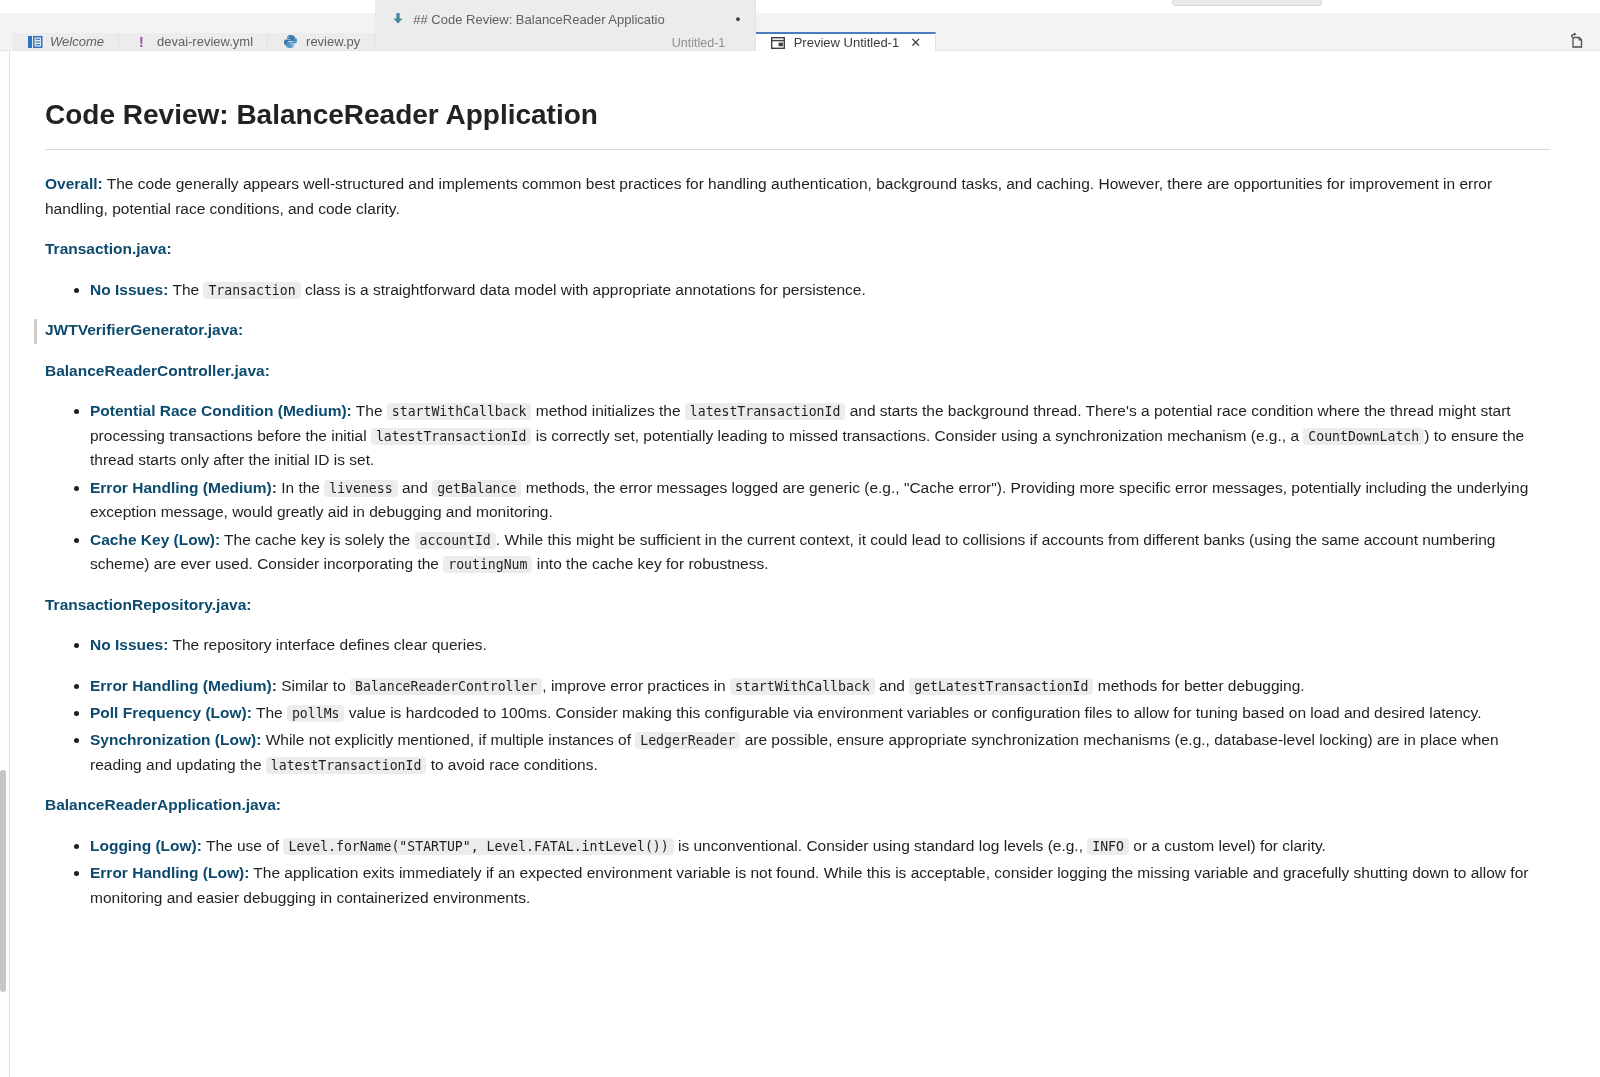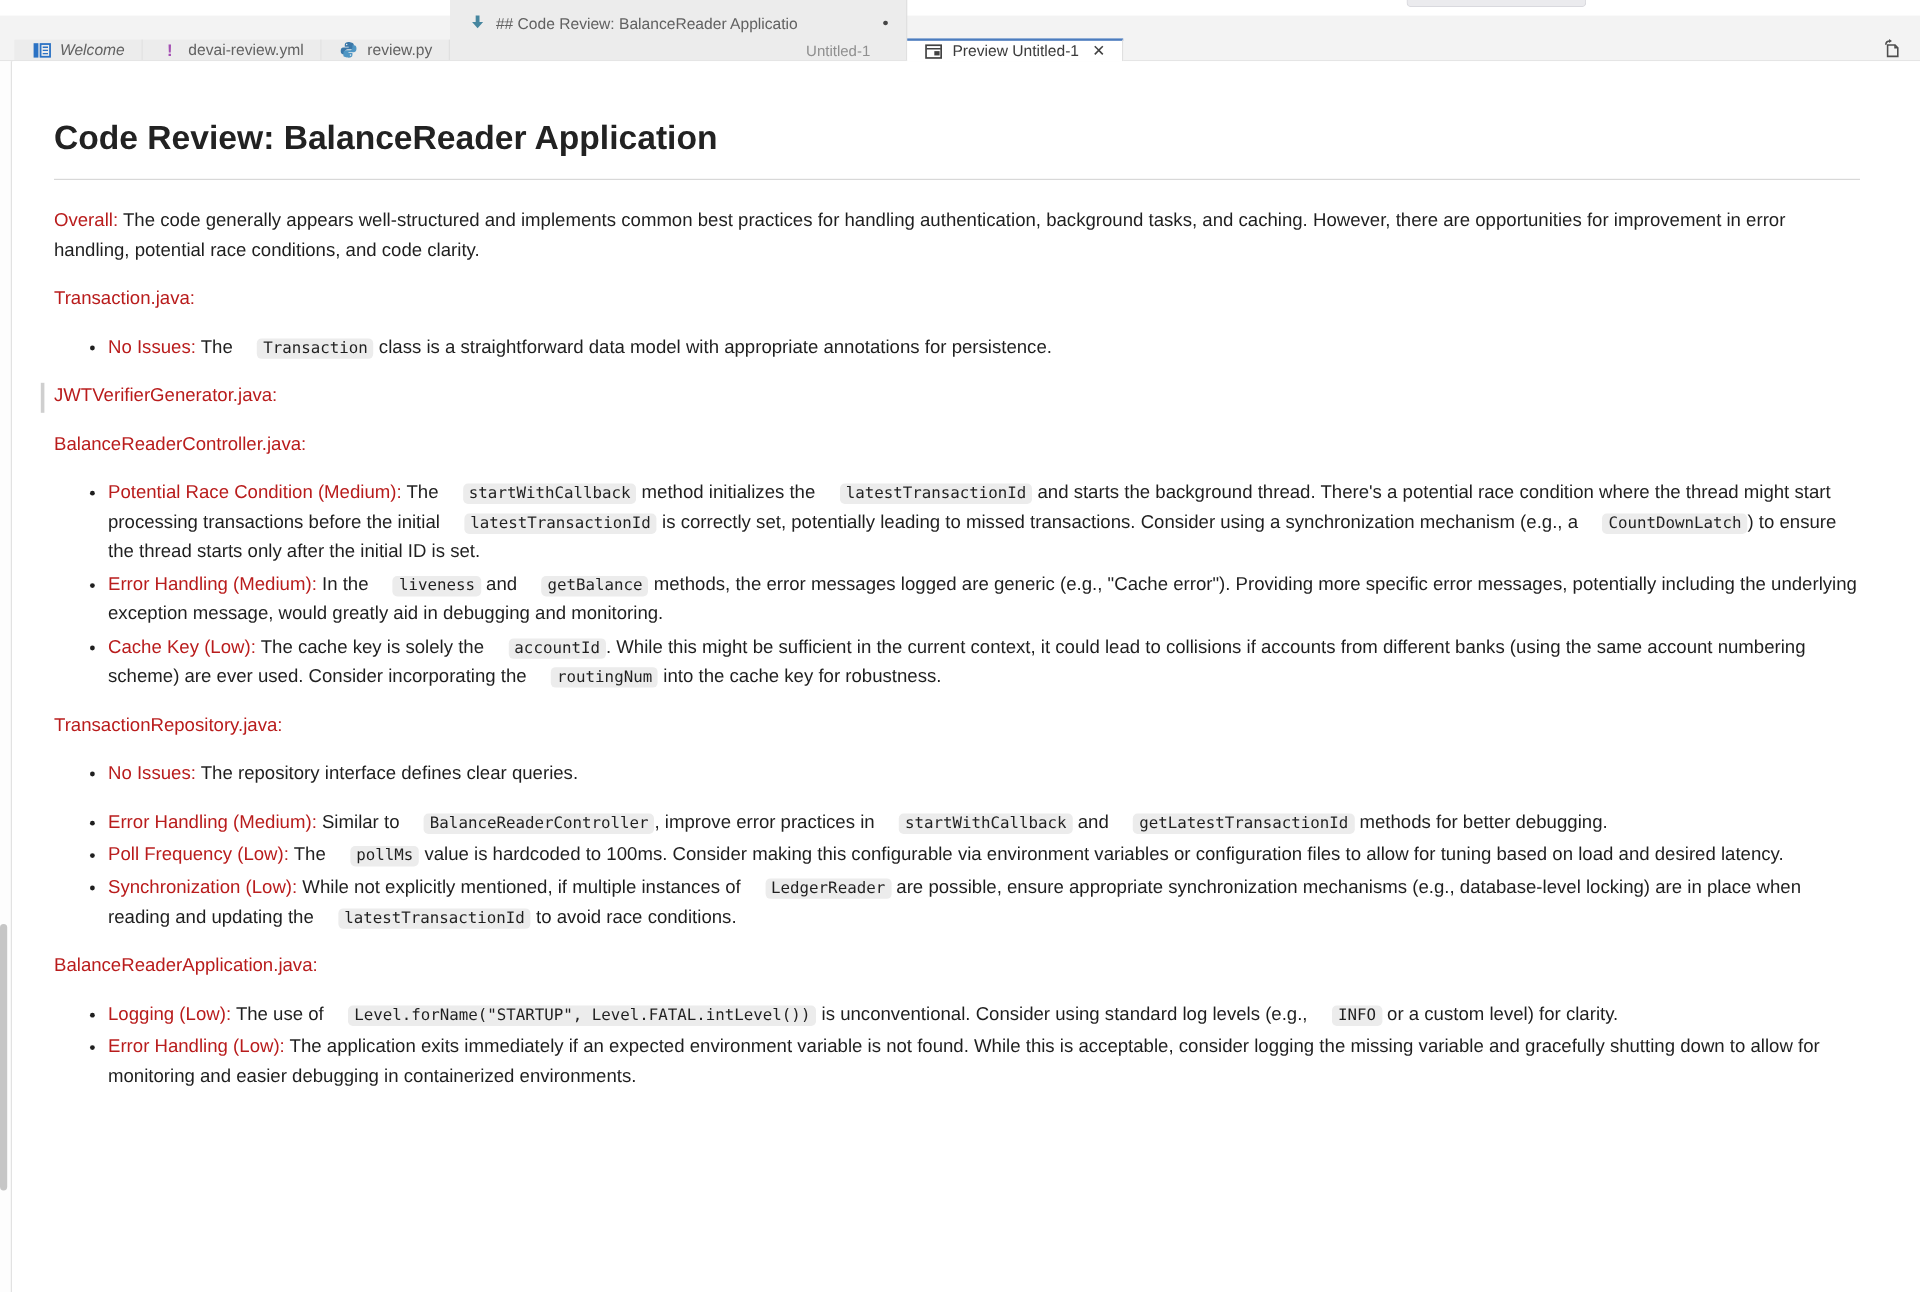--- a/index.html
+++ b/index.html
@@ -35,22 +35,22 @@
 
   .editor-content { position:absolute; left:11px; top:51px; right:0; bottom:0;
     background:#fff; overflow:hidden; }
   .md { padding:42px 50px 0 34px; color:#1f1f1f; font-size:15.5px; line-height:1.58; }
   .md h1 { font-size:28px; font-weight:600; color:#222; letter-spacing:0;
     padding-bottom:12px; border-bottom:1px solid #d8d8d8; margin-bottom:22px; }
   .md p { position:relative; margin:16px 0; }
   .md ul { position:relative; margin:16px 0; padding-left:45px; }
   .md li { margin:3px 0; }
   .md code { font-family:"DejaVu Sans Mono", monospace; font-size:0.85em;
-    background:#ececec; border-radius:4px; padding:1px 5px; color:#1f1f1f;margin-left:16px; }
-  .md strong { font-weight:400; color:#b91c1c; }
+    background:#ececec; border-radius:4px; padding:1px 5px; color:#1f1f1f; }
+  .md strong { font-weight:700; color:#0c4a6e; }
   .md .marker-light::before { content:""; position:absolute; left:-11px; top:1px;
     width:3px; height:25px; background:#cfcfcf; }
   .md ul.marker-dark::before { content:""; position:absolute; left:13px; top:2px;
     width:4px; height:30px; background:#8c8c8c; }
 </style>
 </head>
 <body>
 
 <div class="titlebar-remnant"></div>
 

